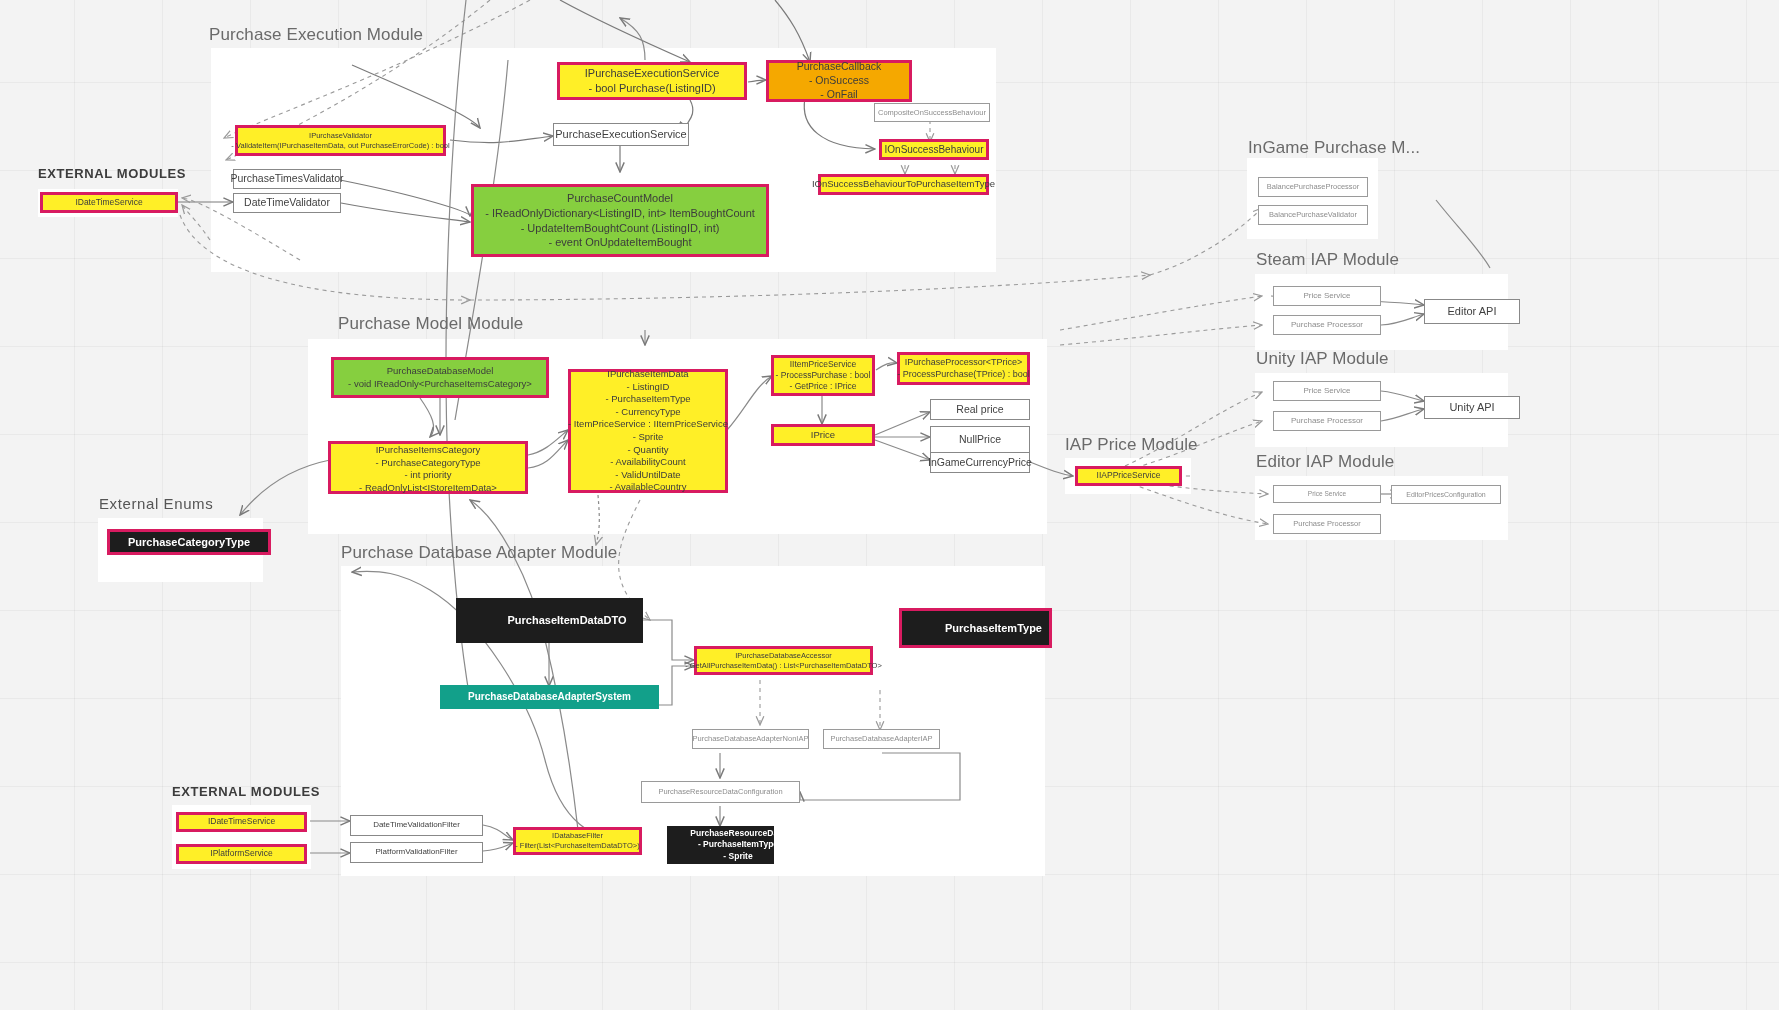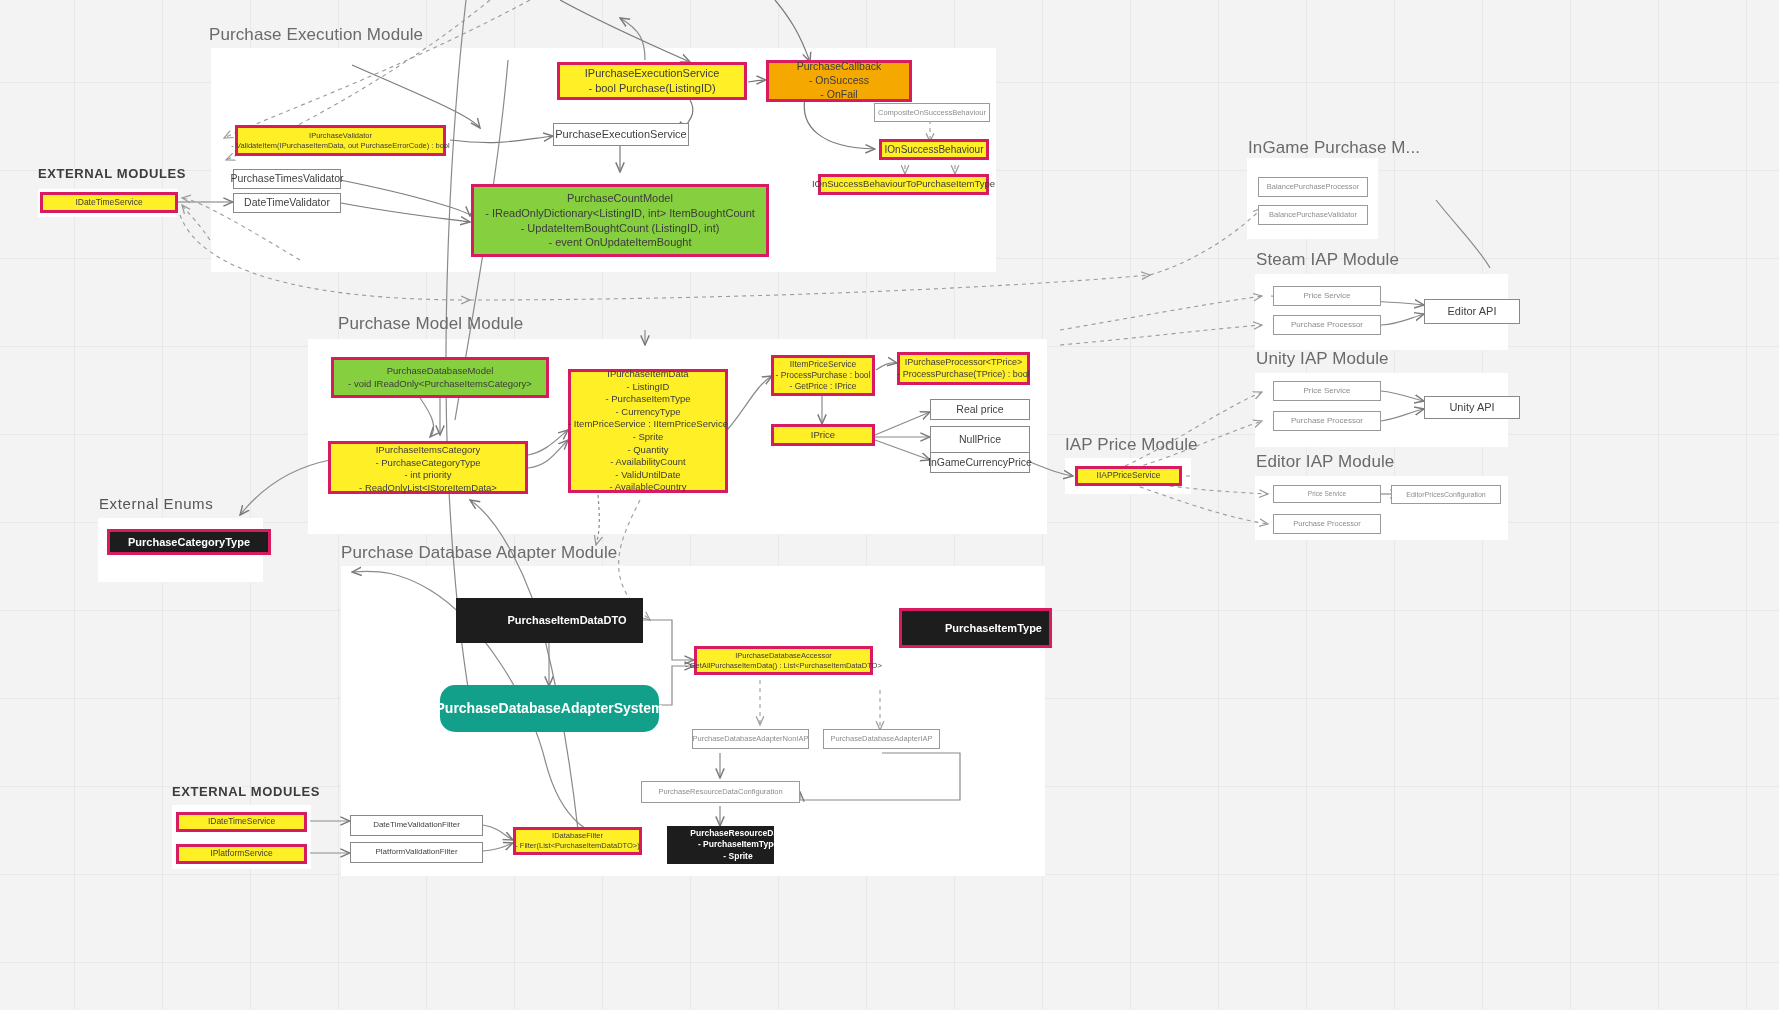--- a/index.html
+++ b/index.html
@@ -388,21 +388,21 @@
   </div>
 
   <div class="node n-dark" style="left:456px;top:598px;width:187px;height:45px;font-size:11px;">
     <span class="ln">PurchaseItemDataDTO</span>
   </div>
 
   <div class="node n-dark-hl" style="left:899px;top:608px;width:153px;height:40px;font-size:11px;padding-left:36px;">
     <span class="ln">PurchaseItemType</span>
   </div>
 
-  <div class="node n-teal" style="left:440px;top:685px;width:219px;height:47px;font-size:14px;border-radius:15px;">
+  <div class="node n-teal" style="left:440px;top:685px;width:219px;height:24px;font-size:10px;">
     <span class="ln">PurchaseDatabaseAdapterSystem</span>
   </div>
 
   <div class="node n-iface" style="left:694px;top:646px;width:179px;height:29px;font-size:7.5px;">
     <span class="ln">IPurchaseDatabaseAccessor</span>
     <span class="ln">- GetAllPurchaseItemData() : List&lt;PurchaseItemDataDTO&gt;</span>
   </div>
 
   <div class="node n-faint" style="left:692px;top:729px;width:117px;height:20px;font-size:7.5px;">
     <span class="ln">PurchaseDatabaseAdapterNonIAP</span>

